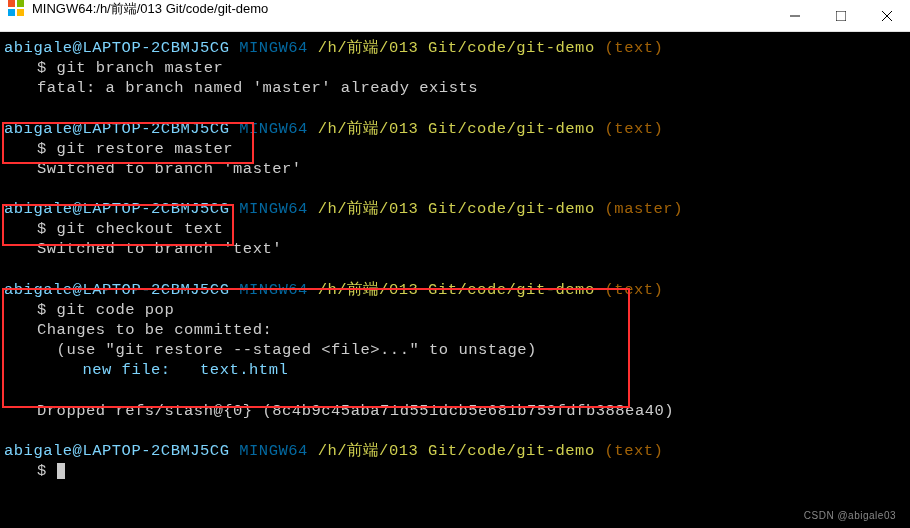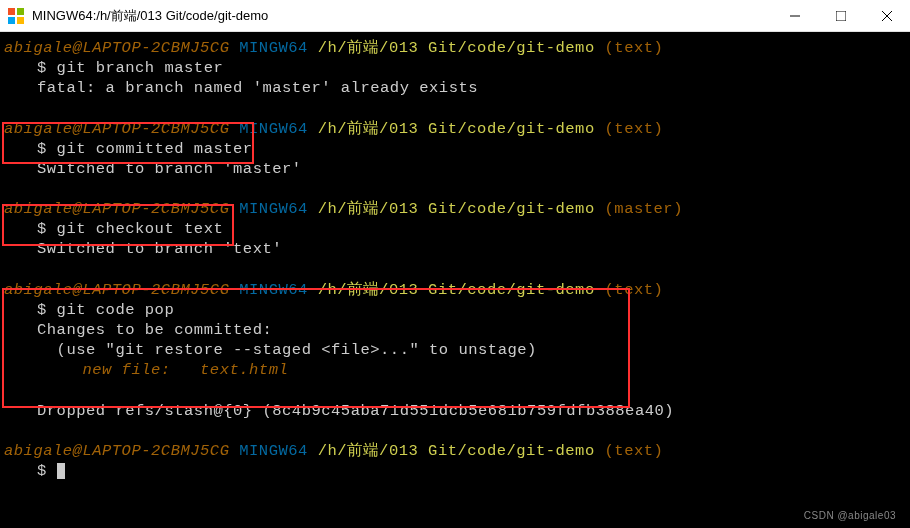--- a/index.html
+++ b/index.html
@@ -7,21 +7,20 @@
       width: 910px;
       height: 528px;
       font-family: Consolas, 'Courier New', monospace;
       background: #fff;
       overflow: hidden;
     }
     .titlebar {
       height: 32px;
       background: #fff;
       display: flex;
-      align-items: center;
       border-bottom: 1px solid #e0e0e0;
     }
     .titlebar-icon {
       width: 16px;
       height: 16px;
       margin: 0 8px;
     }
     .titlebar-title {
       flex: 1;
       font-family: 'Segoe UI', sans-serif;
@@ -45,21 +44,21 @@
       background: #000;
       color: #ccc;
       padding: 6px 4px;
       font-size: 15.5px;
       line-height: 1.3;
       height: calc(100% - 32px);
       position: relative;
       letter-spacing: 0.5px;
     }
     .line { white-space: pre; }
-    .green { color: #a16207; font-style: italic; }
+    .green { color: #7dd3fc; }
     .magenta { color: #0369a1; }
     .yellow { color: #cfcf50; }
     .cyan { color: #a16207; }
     .white { color: #ccc; margin-left: 33px; }
     .red-box1 {
       position: absolute;
       border: 2px solid #ff3030;
       left: 2px;
       top: 90px;
       width: 252px;
@@ -132,21 +131,21 @@
   <div class="red-box1"></div>
   <div class="red-box2"></div>
   <div class="red-box3"></div>
 
   <div class="line"><span class="green">abigale@LAPTOP-2CBMJ5CG</span> <span class="magenta">MINGW64</span> <span class="yellow">/h/前端/013 Git/code/git-demo</span> <span class="cyan">(text)</span></div>
   <div class="line white"><span>$ </span><span>git branch master</span></div>
   <div class="line white">fatal: a branch named 'master' already exists</div>
   <div class="line">&nbsp;</div>
 
   <div class="line"><span class="green">abigale@LAPTOP-2CBMJ5CG</span> <span class="magenta">MINGW64</span> <span class="yellow">/h/前端/013 Git/code/git-demo</span> <span class="cyan">(text)</span></div>
-  <div class="line white"><span>$ </span><span>git committed master</span></div>
+  <div class="line white"><span>$ </span><span>git restore master</span></div>
   <div class="line white">Switched to branch 'master'</div>
   <div class="line">&nbsp;</div>
 
   <div class="line"><span class="green">abigale@LAPTOP-2CBMJ5CG</span> <span class="magenta">MINGW64</span> <span class="yellow">/h/前端/013 Git/code/git-demo</span> <span class="cyan">(master)</span></div>
   <div class="line white"><span>$ </span><span>git checkout text</span></div>
   <div class="line white">Switched to branch 'text'</div>
   <div class="line">&nbsp;</div>
 
   <div class="line"><span class="green">abigale@LAPTOP-2CBMJ5CG</span> <span class="magenta">MINGW64</span> <span class="yellow">/h/前端/013 Git/code/git-demo</span> <span class="cyan">(text)</span></div>
   <div class="line white"><span>$ </span><span>git code pop</span></div>

